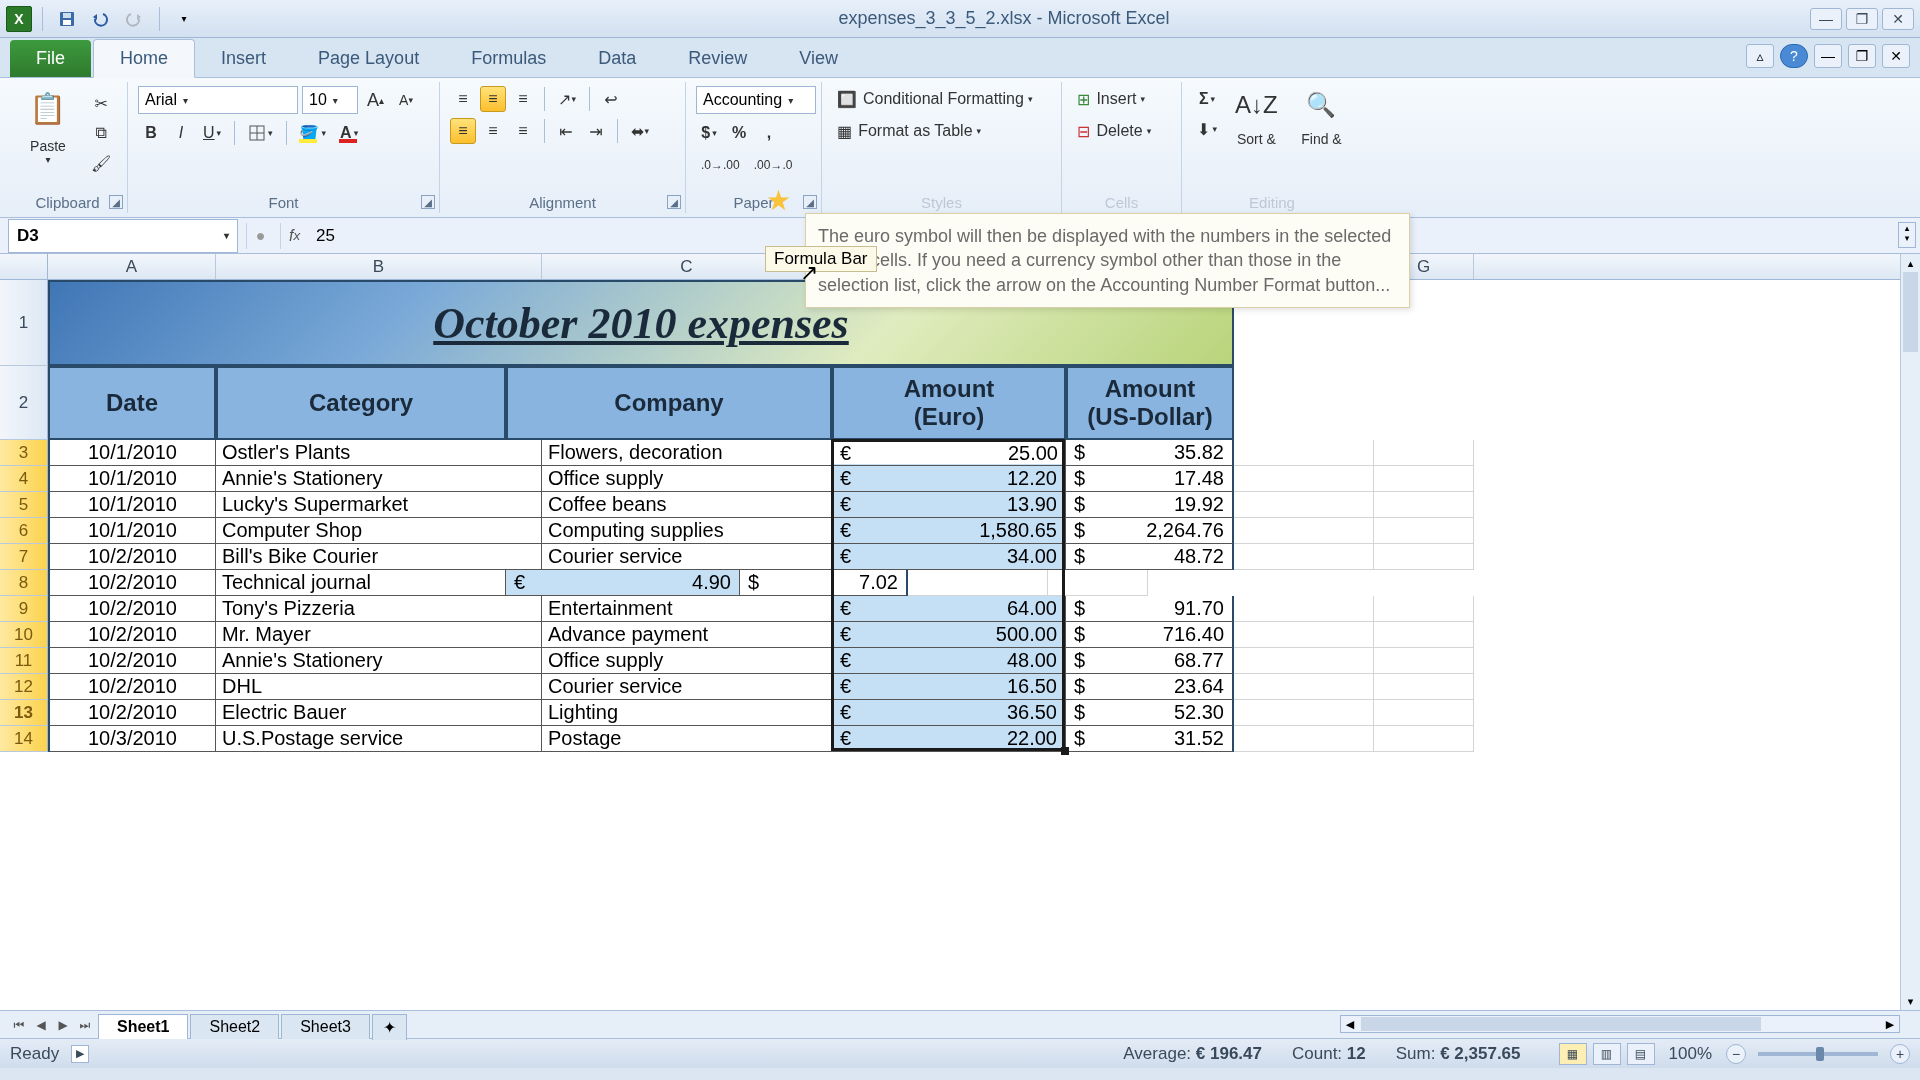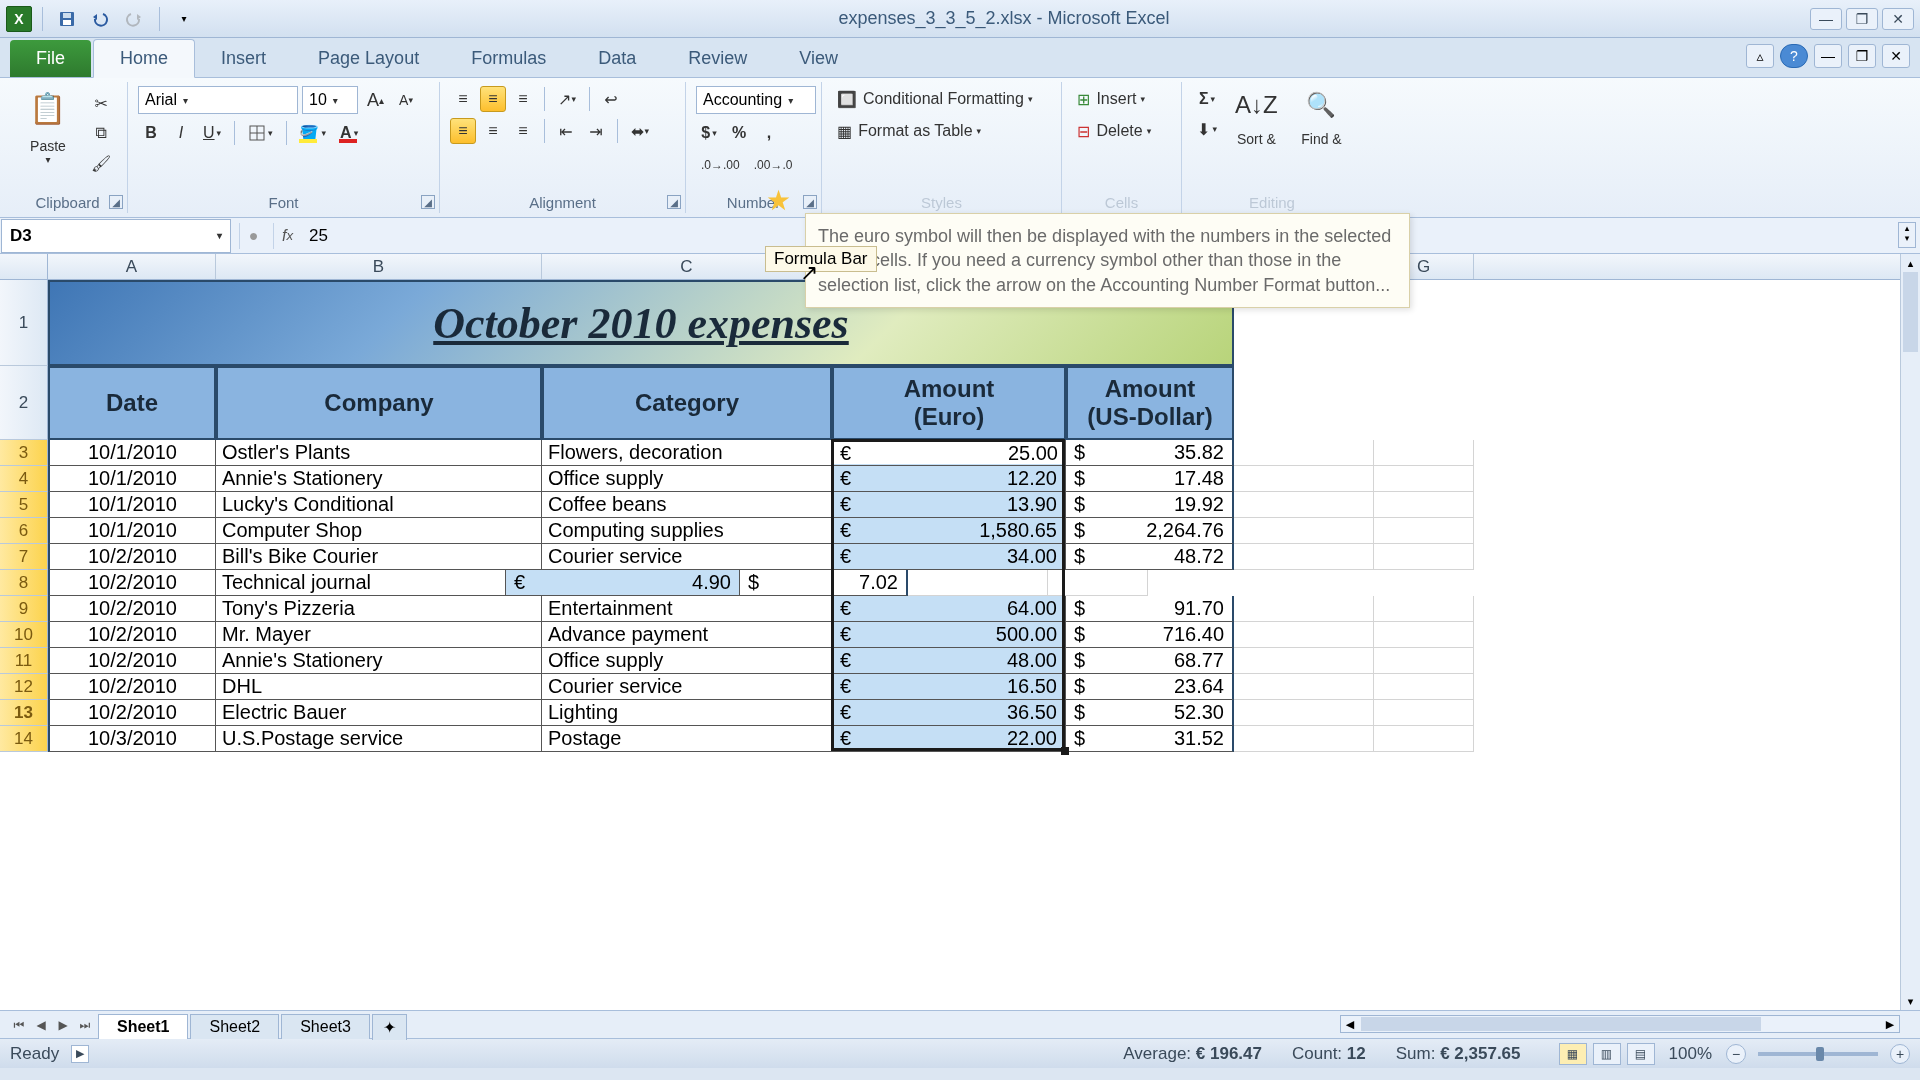--- a/index.html
+++ b/index.html
@@ -39,21 +39,21 @@
 .fontcolor-bar { position:absolute; bottom:2px; left:3px; width:18px; height:4px; background:#d22;}
 .fillcolor-bar { position:absolute; bottom:2px; left:3px; width:18px; height:4px; background:#ffeb3b;}
 
 
 .tooltip-overlay { position:absolute; left:805px; top:135px; width:605px; background:#fefdf5; border:1px solid #d9d0a8; padding:10px 12px; font-size:18px; color:#6a6a6a; line-height:1.35; z-index:50; box-shadow:2px 2px 6px rgba(0,0,0,0.12);}
 .percent-highlight { position:absolute; left:760px; top:100px; width:40px; height:40px; z-index:40;}
 .percent-highlight::before { content:"★"; color:#f8c23a; font-size:28px; position:absolute; left:6px; top:6px;}
 
 
 .fbar { height:36px; background:#eaf1fa; border-bottom:1px solid #a8bedb; display:flex; align-items:center; position:relative;}
-.namebox { width:230px; height:34px; margin-left:1px; border:1px solid #9fb6d4; background:#fff; display:flex; align-items:center; justify-content:space-between; padding:0 8px; font-size:17px; font-weight:bold;}
+.namebox { width:230px; height:34px; margin-left:8px; border:1px solid #9fb6d4; background:#fff; display:flex; align-items:center; justify-content:space-between; padding:0 8px; font-size:17px; font-weight:bold;}
 .namebox .arr { font-size:10px; color:#333;}
 .fxwrap { display:flex; align-items:center; margin-left:8px; gap:6px;}
 .fxbtn { width:28px; height:26px; display:flex; align-items:center; justify-content:center; font-style:italic; font-size:16px; color:#555; border-left:1px solid #c3d3e8;}
 .formulainput { flex:1; height:28px; border:none; background:transparent; font-size:17px; padding:0 8px; outline:none;}
 .fbar-tooltip { position:absolute; left:765px; top:28px; background:#fdf9e8; border:1px solid #c9bd8f; padding:2px 8px; font-size:17px; z-index:60;}
 .cursor-arrow { position:absolute; left:800px; top:42px; font-size:22px; z-index:70; color:#000; transform:scaleX(-1);}
 
 
 .sheet { position:relative; background:#fff; height:756px; overflow:hidden;}
 .colheaders { display:flex; height:26px; background:linear-gradient(#f2f6fb,#dde8f4); border-bottom:1px solid #9fb6d4;}
@@ -276,21 +276,21 @@
           </div>
         <div class="btn">
             <b>,</b>
           </div>
       </div>
       <div class="row">
         <div class="btn" style="font-size:12px">.0→.00</div>
         <div class="btn" style="font-size:12px">.00→.0</div>
       </div>
     </div>
-    <div class="grouplabel">Number</div>
+    <div class="grouplabel">Paper</div>
     <div class="launcher">◢</div>
   </div>
 
   <div class="group" style="width:240px">
     <div style="display:flex;flex-direction:column;gap:6px;">
       <div class="btn" style="justify-content:flex-start;width:228px">
           <span style="margin-right:6px">🔲</span>
           <span>Conditional Formatting</span>
           <span style="font-size:9px;margin-left:4px">▾</span>
         </div>
@@ -396,22 +396,22 @@
         <div class="rowh sel" style="height: 26px;">14</div>
       </div>
     <div class="cells" id="cells" style="width: 1426px;">
         <div style="display: flex;">
           <div class="titlecell" style="width: 1186px; height: 86px;">October 2010 expenses</div>
           <div class="datacell" style="width: 140px; height: 86px; border: none;"></div>
           <div class="datacell" style="width: 100px; height: 86px; border: none;"></div>
         </div>
         <div style="display: flex;">
           <div class="hdrcell" style="width: 168px; height: 74px;">Date</div>
+          <div class="hdrcell" style="width: 290px; height: 74px;">Category</div>
           <div class="hdrcell" style="width: 326px; height: 74px;">Company</div>
-          <div class="hdrcell" style="width: 290px; height: 74px;">Category</div>
           <div class="hdrcell" style="width: 234px; height: 74px;">Amount<br>(Euro)</div>
           <div class="hdrcell" style="width: 168px; height: 74px;">Amount<br>(US-Dollar)</div>
           <div class="datacell" style="width: 140px; height: 74px; border: none;"></div>
           <div class="datacell" style="width: 100px; height: 74px; border: none;"></div>
         </div>
         <div style="display: flex;">
           <div class="datacell center thickL" style="width: 168px; height: 26px;">10/1/2010</div>
           <div class="datacell" style="width: 326px; height: 26px;">Ostler's Plants</div>
           <div class="datacell" style="width: 290px; height: 26px;">Flowers, decoration</div>
           <div class="datacell euro sel" style="width: 234px; height: 26px;">
@@ -435,21 +435,21 @@
           </div>
           <div class="datacell usd thickR" style="width: 168px; height: 26px;">
             <span class="cur">$</span>
             <span class="val">17.48</span>
           </div>
           <div class="datacell" style="width: 140px; height: 26px; border-color: rgb(212, 212, 212);"></div>
           <div class="datacell" style="width: 100px; height: 26px; border-color: rgb(212, 212, 212);"></div>
         </div>
         <div style="display: flex;">
           <div class="datacell center thickL" style="width: 168px; height: 26px;">10/1/2010</div>
-          <div class="datacell" style="width: 326px; height: 26px;">Lucky's Conditional</div>
+          <div class="datacell" style="width: 326px; height: 26px;">Lucky's Supermarket</div>
           <div class="datacell" style="width: 290px; height: 26px;">Coffee beans</div>
           <div class="datacell euro sel" style="width: 234px; height: 26px;">
             <span class="cur">€</span>
             <span class="val">13.90</span>
           </div>
           <div class="datacell usd thickR" style="width: 168px; height: 26px;">
             <span class="cur">$</span>
             <span class="val">19.92</span>
           </div>
           <div class="datacell" style="width: 140px; height: 26px; border-color: rgb(212, 212, 212);"></div>

